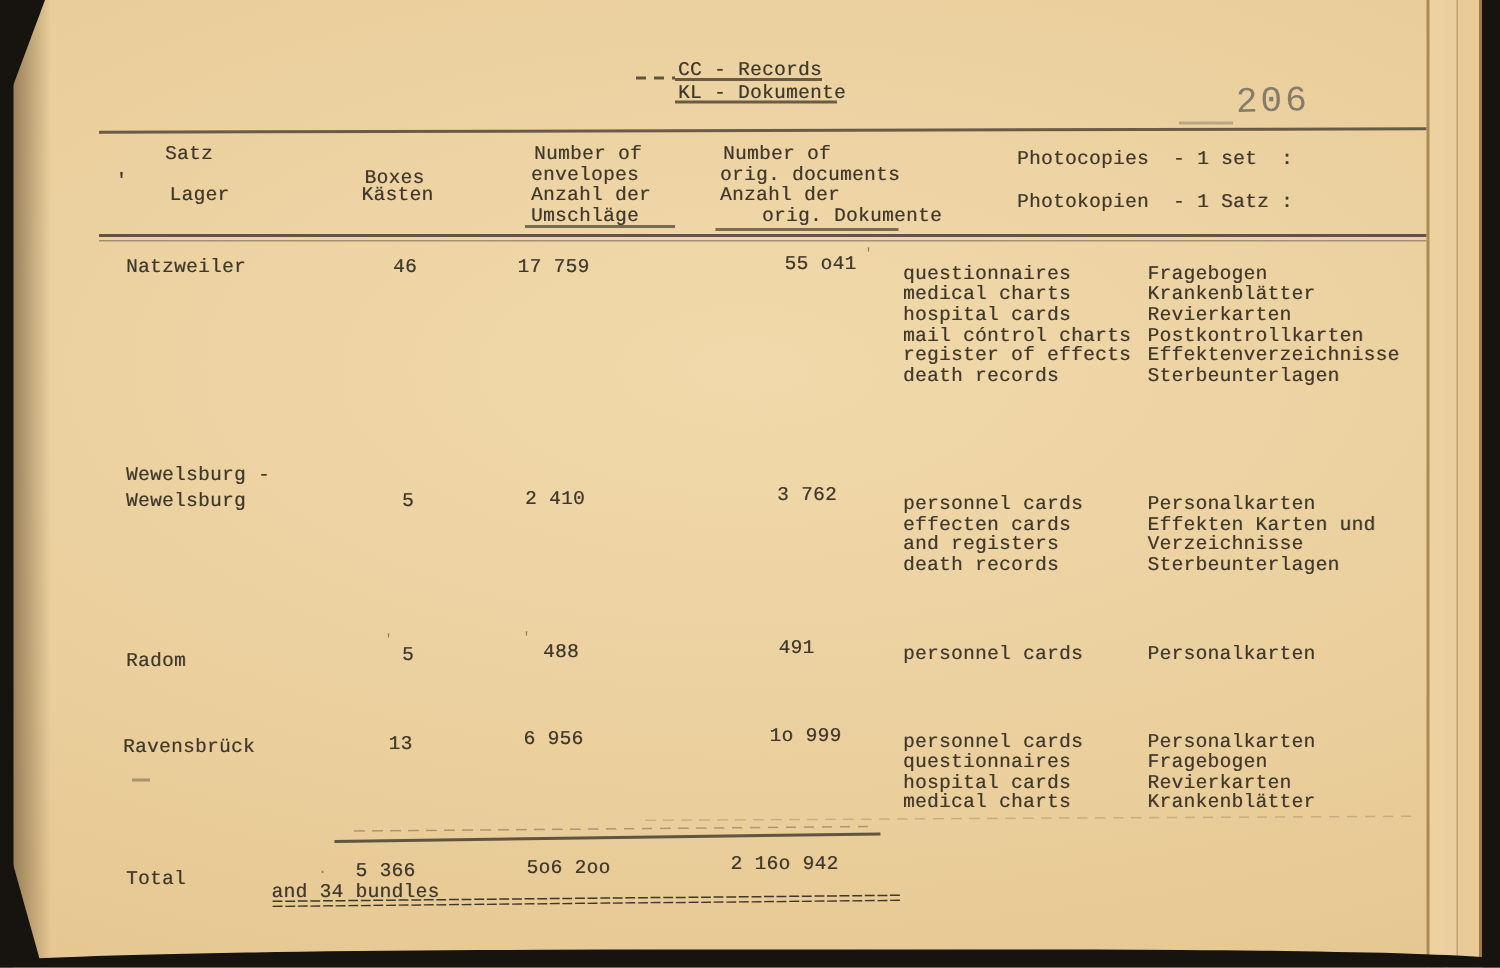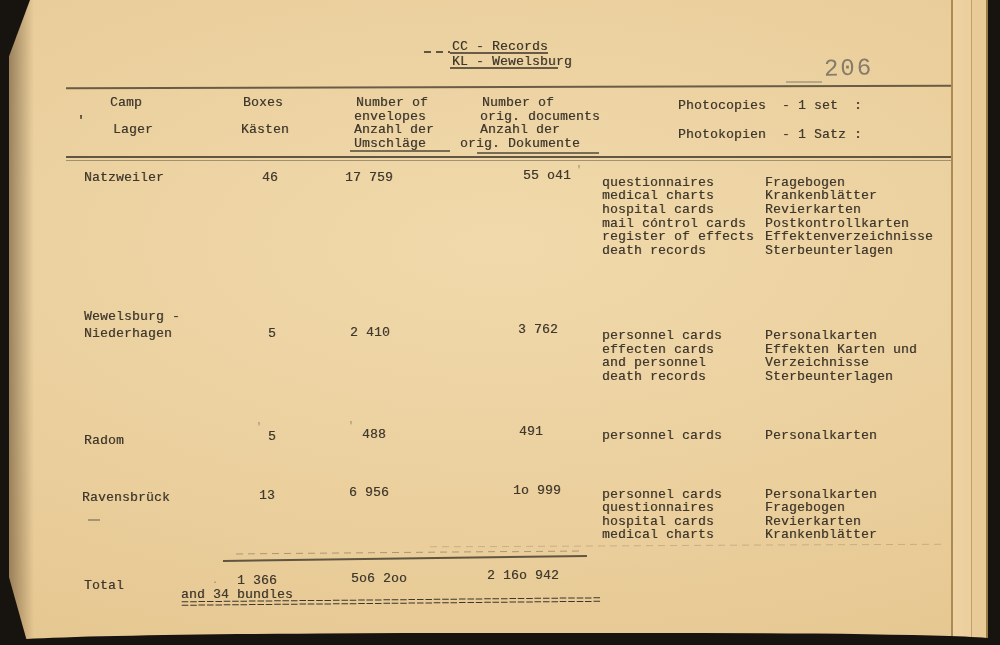--- a/index.html
+++ b/index.html
@@ -33,78 +33,78 @@
 </style>
 </head>
 <body>
 
 <div class="scan">
 
   <div class="page"></div>
   <div class="gutter"></div>
 
   <div class="t" style="left:452px;top:40px">CC - Records</div>
-  <div class="t" style="left:452px;top:55px">KL - Wewelsburg</div>
+  <div class="t" style="left:452px;top:55px">KL - Dokumente</div>
   <div class="rule dashed" style="left:424px;top:51px;width:26px;height:1.5px"></div>
   <div class="rule" style="left:450px;top:52px;width:98px;height:1.5px;opacity:.8"></div>
   <div class="rule" style="left:450px;top:67px;width:108px;height:1.5px;opacity:.8"></div>
 
   <div class="stamp">206</div>
   <div class="rule" style="left:786px;top:81px;width:36px;height:2px;background:#8b8372;opacity:.55"></div>
 
   <div class="rule" style="left:66px;top:86px;width:886px;height:2px;opacity:.8;transform:rotate(-0.15deg)"></div>
   <div class="rule" style="left:66px;top:156px;width:886px;height:2px;opacity:.85"></div>
   <div class="rule" style="left:66px;top:160px;width:886px;height:1px;opacity:.45"></div>
   <div class="rule" style="left:350px;top:150px;width:100px;height:1.5px;opacity:.7"></div>
   <div class="rule" style="left:477px;top:152px;width:122px;height:1.5px;opacity:.7"></div>
 
-  <div class="t" style="left:110px;top:96px">Camp</div>
+  <div class="t" style="left:110px;top:96px">Satz</div>
   <div class="t" style="left:77px;top:114px">'</div>
   <div class="t" style="left:113px;top:123px">Lager</div>
-  <div class="t" style="left:243px;top:96px">Boxes</div>
+  <div class="t" style="left:243px;top:112px">Boxes</div>
   <div class="t" style="left:241px;top:123px">Kästen</div>
   <div class="t" style="left:356px;top:96px">Number of</div>
   <div class="t" style="left:354px;top:110px">envelopes</div>
   <div class="t" style="left:354px;top:123px">Anzahl der</div>
   <div class="t" style="left:354px;top:137px">Umschläge</div>
   <div class="t" style="left:482px;top:96px">Number of</div>
   <div class="t" style="left:480px;top:110px">orig. documents</div>
   <div class="t" style="left:480px;top:123px">Anzahl der</div>
-  <div class="t" style="left:460px;top:137px">orig. Dokumente</div>
+  <div class="t" style="left:508px;top:137px">orig. Dokumente</div>
   <div class="t" style="left:678px;top:99px">Photocopies  - 1 set  :</div>
   <div class="t" style="left:678px;top:128px">Photokopien  - 1 Satz :</div>
 
   <div>
     <div class="t" style="left:84px;top:171px">Natzweiler</div>
     <div class="t" style="left:262px;top:171px">46</div>
     <div class="t" style="left:345px;top:171px">17 759</div>
     <div class="t" style="left:523px;top:169px">55 o41</div>
     <div class="t" style="left:602px;top:176px">questionnaires</div>
     <div class="t" style="left:602px;top:189px">medical charts</div>
     <div class="t" style="left:602px;top:203px">hospital cards</div>
-    <div class="t" style="left:602px;top:217px">mail cóntrol cards</div>
+    <div class="t" style="left:602px;top:217px">mail cóntrol charts</div>
     <div class="t" style="left:602px;top:230px">register of effects</div>
     <div class="t" style="left:602px;top:244px">death records</div>
     <div class="t" style="left:765px;top:176px">Fragebogen</div>
     <div class="t" style="left:765px;top:189px">Krankenblätter</div>
     <div class="t" style="left:765px;top:203px">Revierkarten</div>
     <div class="t" style="left:765px;top:217px">Postkontrollkarten</div>
     <div class="t" style="left:765px;top:230px">Effektenverzeichnisse</div>
     <div class="t" style="left:765px;top:244px">Sterbeunterlagen</div>
   </div>
 
   <div>
     <div class="t" style="left:84px;top:310px">Wewelsburg -</div>
-    <div class="t" style="left:84px;top:327px">Niederhagen</div>
+    <div class="t" style="left:84px;top:327px">Wewelsburg</div>
     <div class="t" style="left:268px;top:327px">5</div>
     <div class="t" style="left:350px;top:326px">2 410</div>
     <div class="t" style="left:518px;top:323px">3 762</div>
     <div class="t" style="left:602px;top:329px">personnel cards</div>
     <div class="t" style="left:602px;top:343px">effecten cards</div>
-    <div class="t" style="left:602px;top:356px">and personnel</div>
+    <div class="t" style="left:602px;top:356px">and registers</div>
     <div class="t" style="left:602px;top:370px">death records</div>
     <div class="t" style="left:765px;top:329px">Personalkarten</div>
     <div class="t" style="left:765px;top:343px">Effekten Karten und</div>
     <div class="t" style="left:765px;top:356px">Verzeichnisse</div>
     <div class="t" style="left:765px;top:370px">Sterbeunterlagen</div>
   </div>
 
   <div>
     <div class="t" style="left:84px;top:434px">Radom</div>
     <div class="t" style="left:268px;top:430px">5</div>
@@ -129,21 +129,21 @@
     <div class="t" style="left:765px;top:528px">Krankenblätter</div>
     <div class="rule" style="left:88px;top:519px;width:12px;height:1.5px;opacity:.4"></div>
   </div>
 
   <div class="rule dashed" style="left:430px;top:545px;width:515px;height:1px;opacity:.25;transform:rotate(-0.3deg)"></div>
   <div class="rule dashed" style="left:236px;top:552px;width:344px;height:1px;opacity:.45;transform:rotate(-0.5deg)"></div>
   <div class="rule" style="left:223px;top:560px;width:364px;height:2px;opacity:.85;transform:rotate(-0.8deg);transform-origin:left center"></div>
 
   <div>
     <div class="t" style="left:84px;top:579px">Total</div>
-    <div class="t" style="left:237px;top:574px">1 366</div>
+    <div class="t" style="left:237px;top:574px">5 366</div>
     <div class="t" style="left:181px;top:588px">and 34 bundles</div>
     <div class="t" style="left:351px;top:572px">5o6 2oo</div>
     <div class="t" style="left:487px;top:569px">2 16o 942</div>
     <div class="equals">==================================================</div>
   </div>
 
   <div class="mark" style="left:576px;top:165px">'</div>
   <div class="mark" style="left:256px;top:422px">'</div>
   <div class="mark" style="left:348px;top:421px">'</div>
   <div class="mark" style="left:212px;top:577px">·</div>

